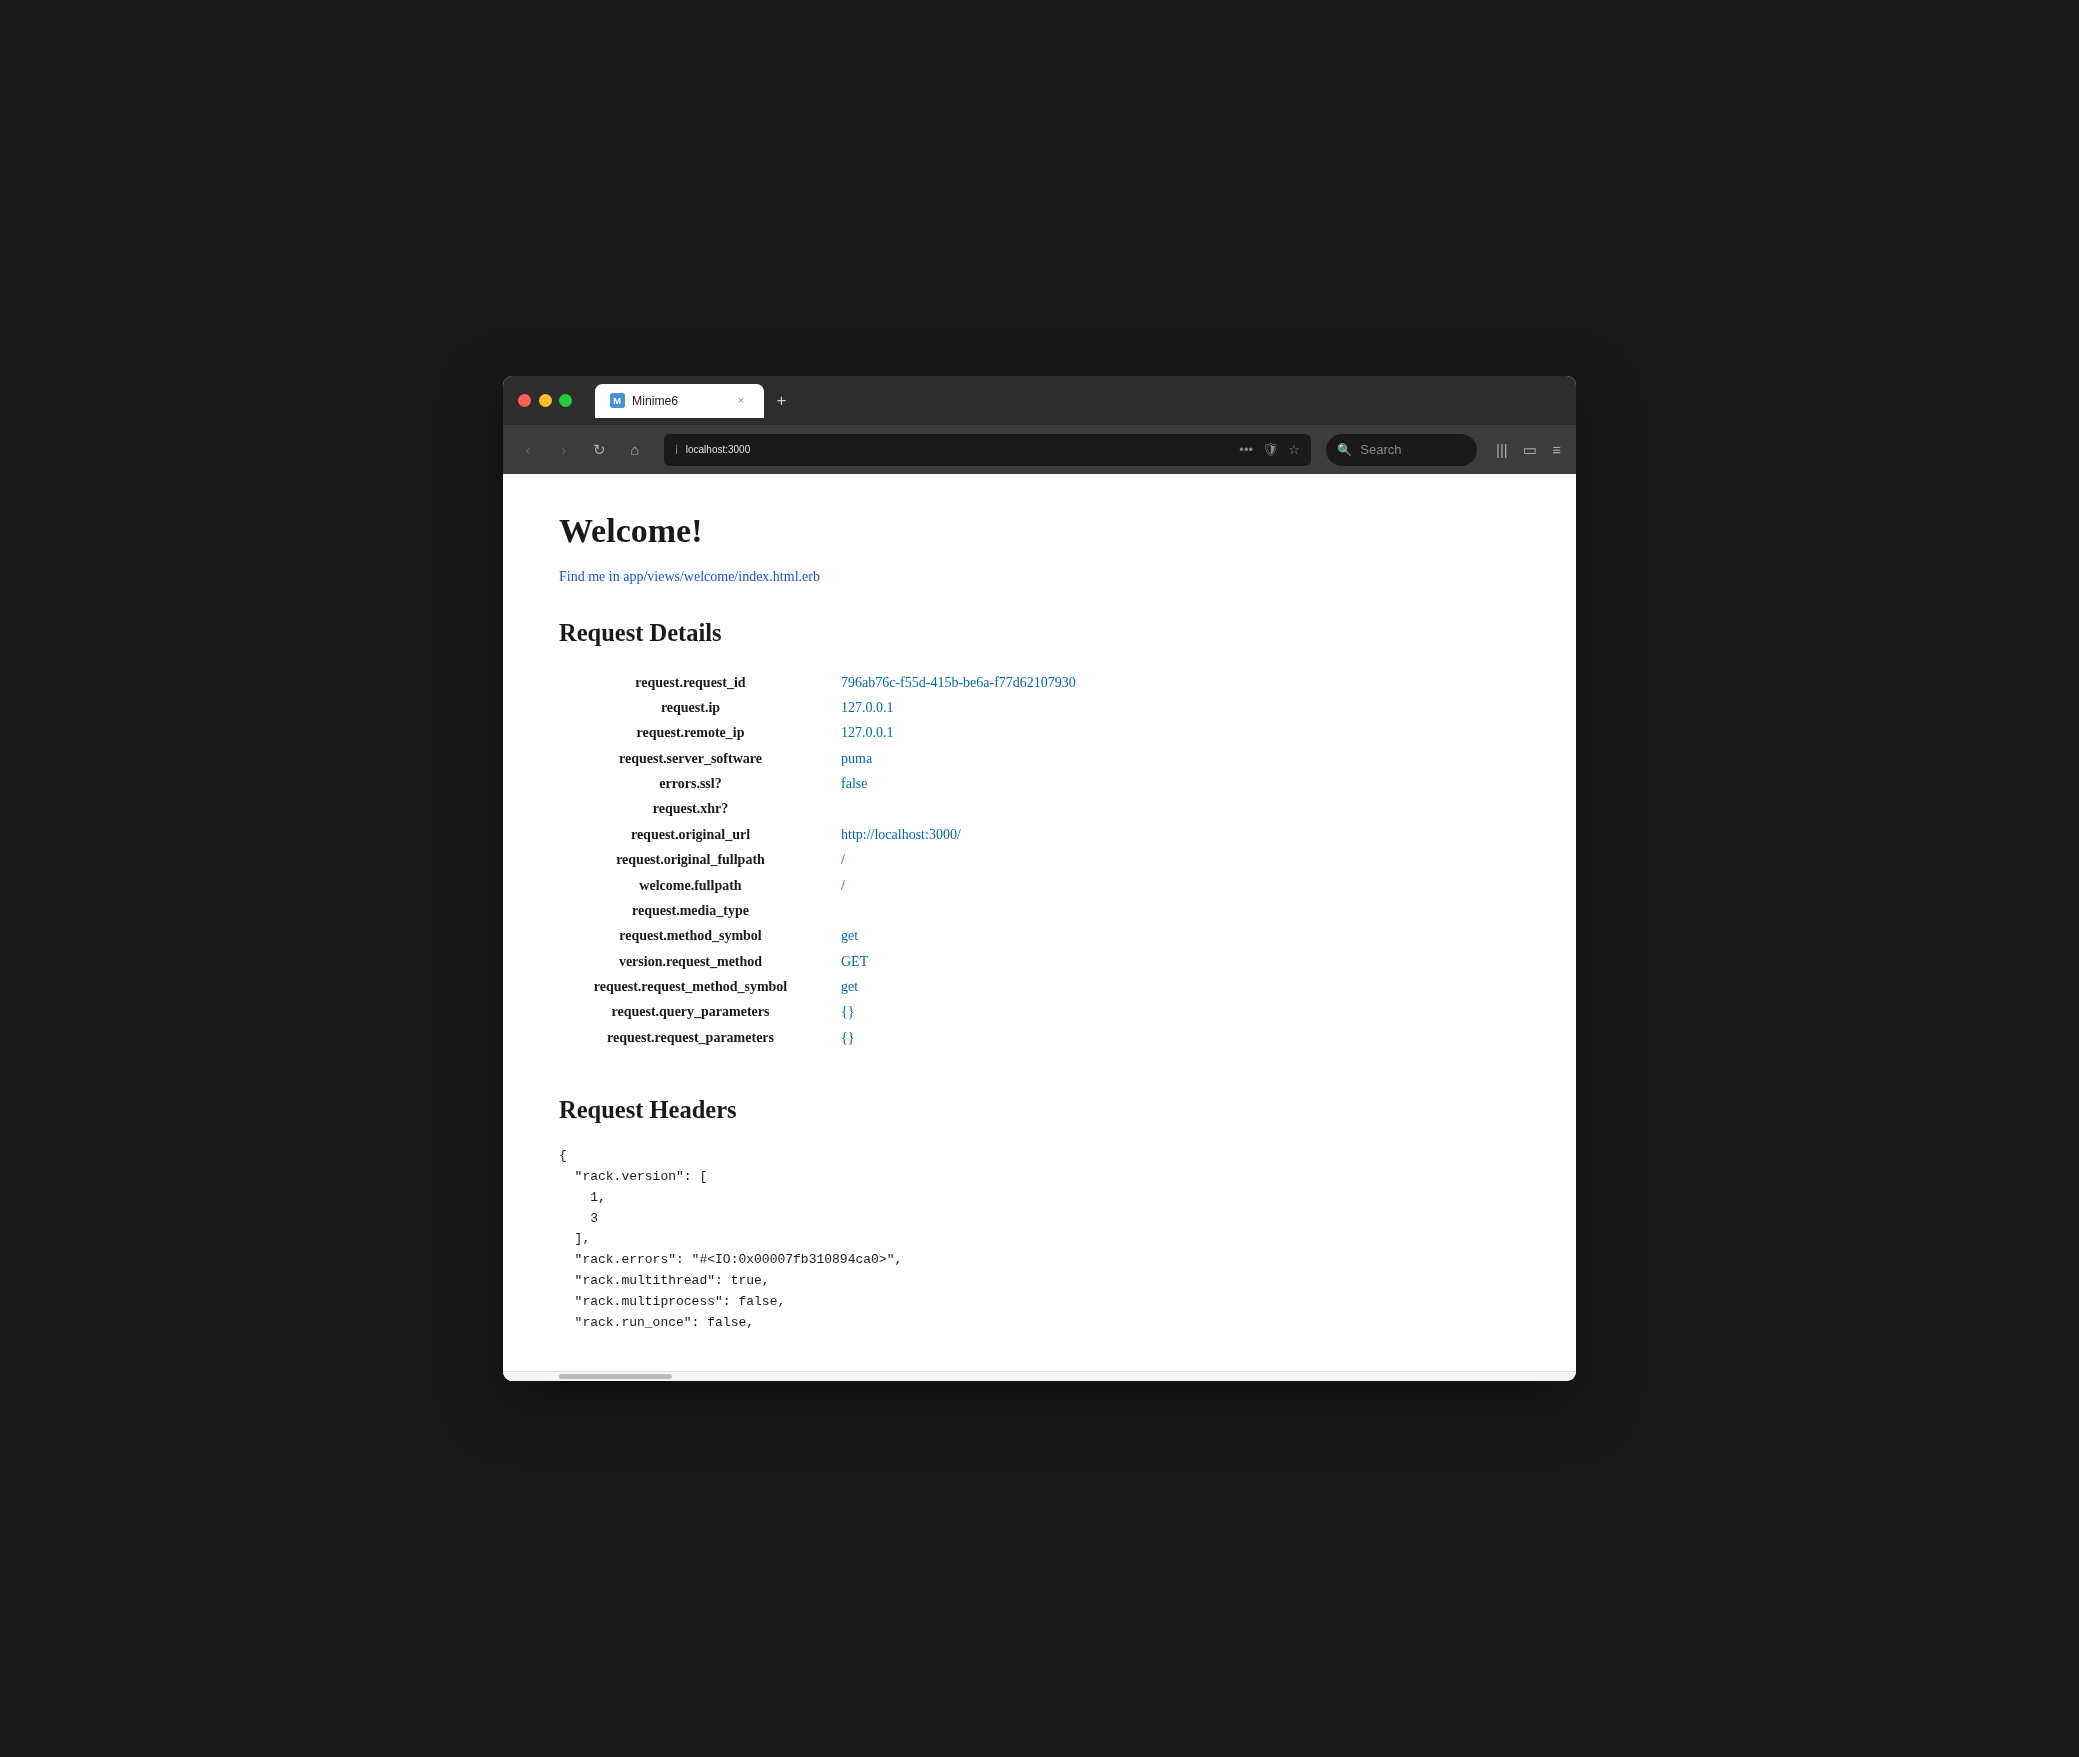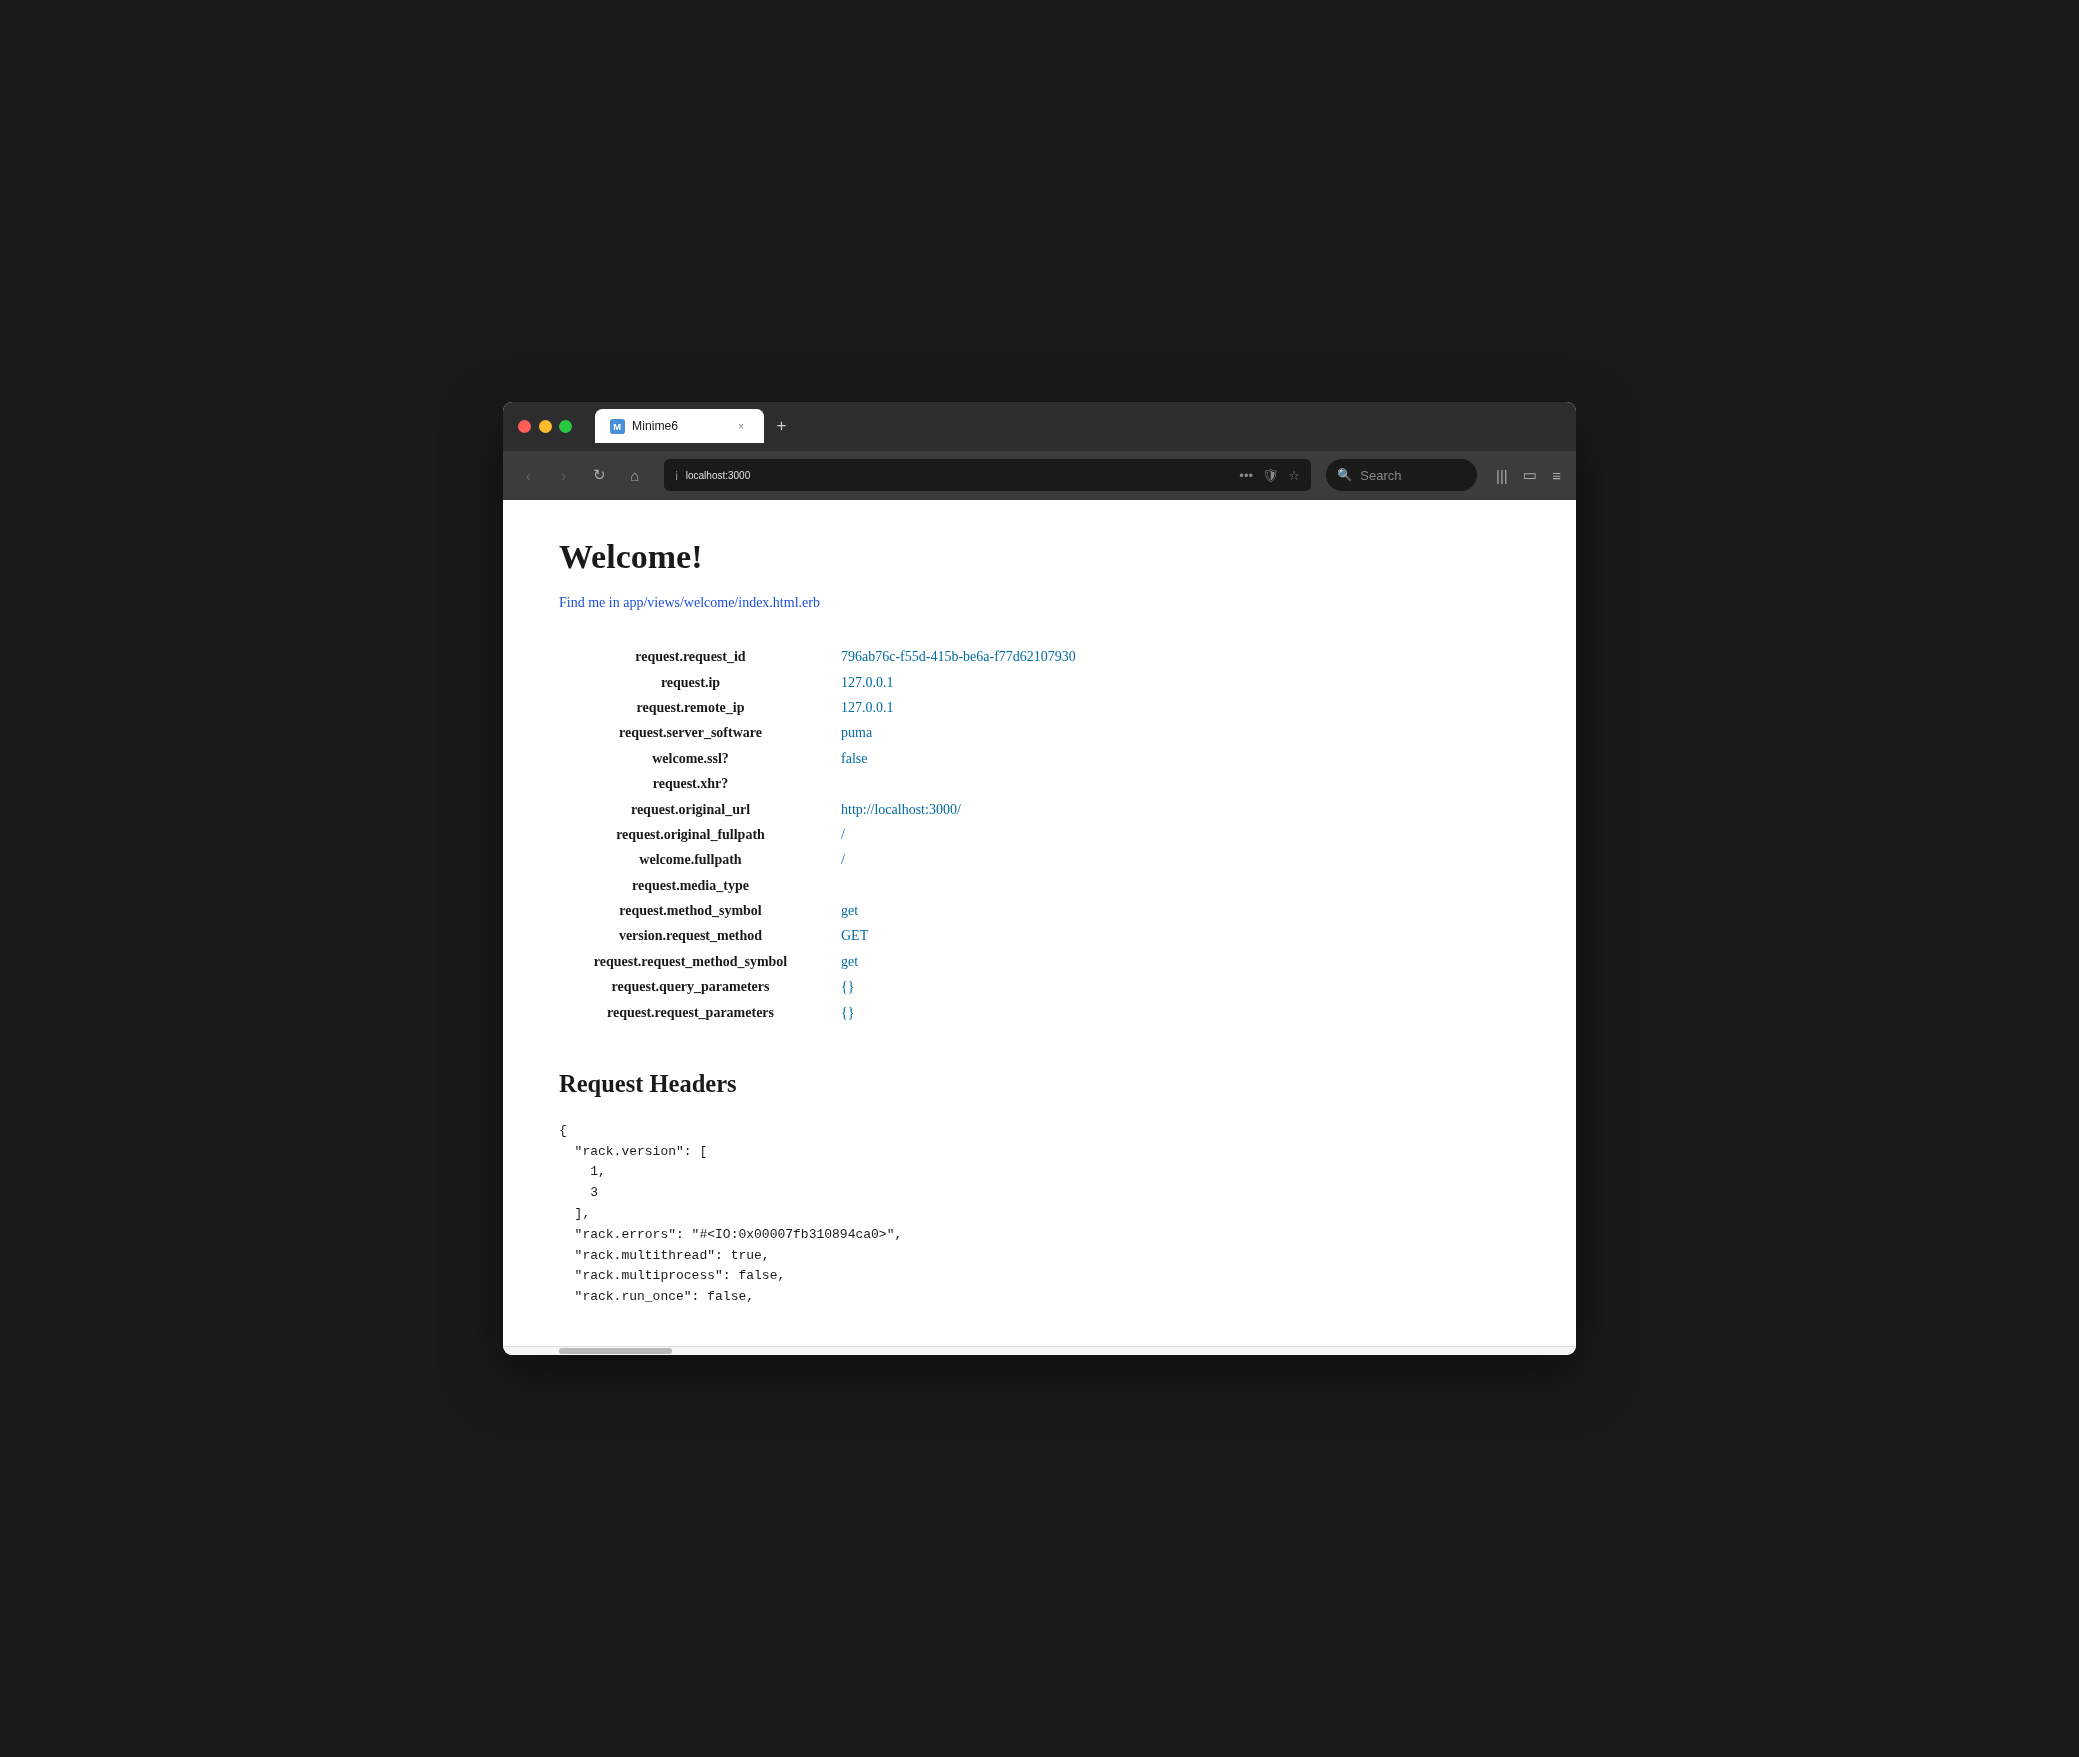--- a/index.html
+++ b/index.html
@@ -345,41 +345,42 @@
       <span class="toolbar-right-btn">|||</span>
       <span class="toolbar-right-btn">▭</span>
       <span class="toolbar-right-btn">≡</span>
     </div>
   </div>
 
   <div class="page-content">
     <h1 class="page-title">Welcome!</h1>
     <p class="page-subtitle">Find me in app/views/welcome/index.html.erb</p>
 
+    <h2 class="section-title">Request Details</h2>
 
     <table class="request-details-table">
       <tbody id="request-fields-body">
       <tr>
             <td>request.request_id</td>
             <td>796ab76c-f55d-415b-be6a-f77d62107930</td>
           </tr>
           <tr>
             <td>request.ip</td>
             <td>127.0.0.1</td>
           </tr>
           <tr>
             <td>request.remote_ip</td>
             <td>127.0.0.1</td>
           </tr>
           <tr>
             <td>request.server_software</td>
             <td>puma</td>
           </tr>
           <tr>
-            <td>welcome.ssl?</td>
+            <td>errors.ssl?</td>
             <td>false</td>
           </tr>
           <tr>
             <td>request.xhr?</td>
             <td></td>
           </tr>
           <tr>
             <td>request.original_url</td>
             <td>http://localhost:3000/</td>
           </tr>

